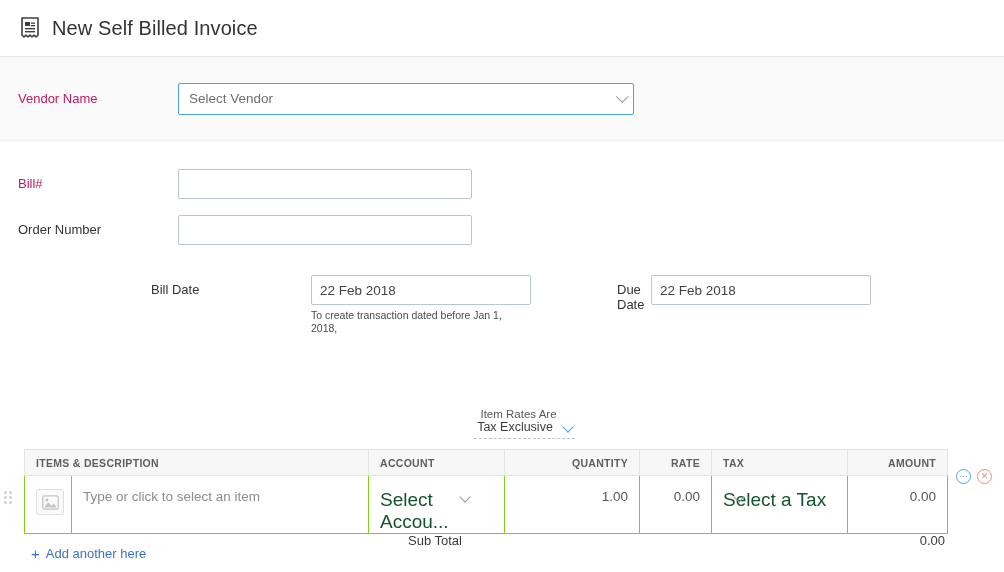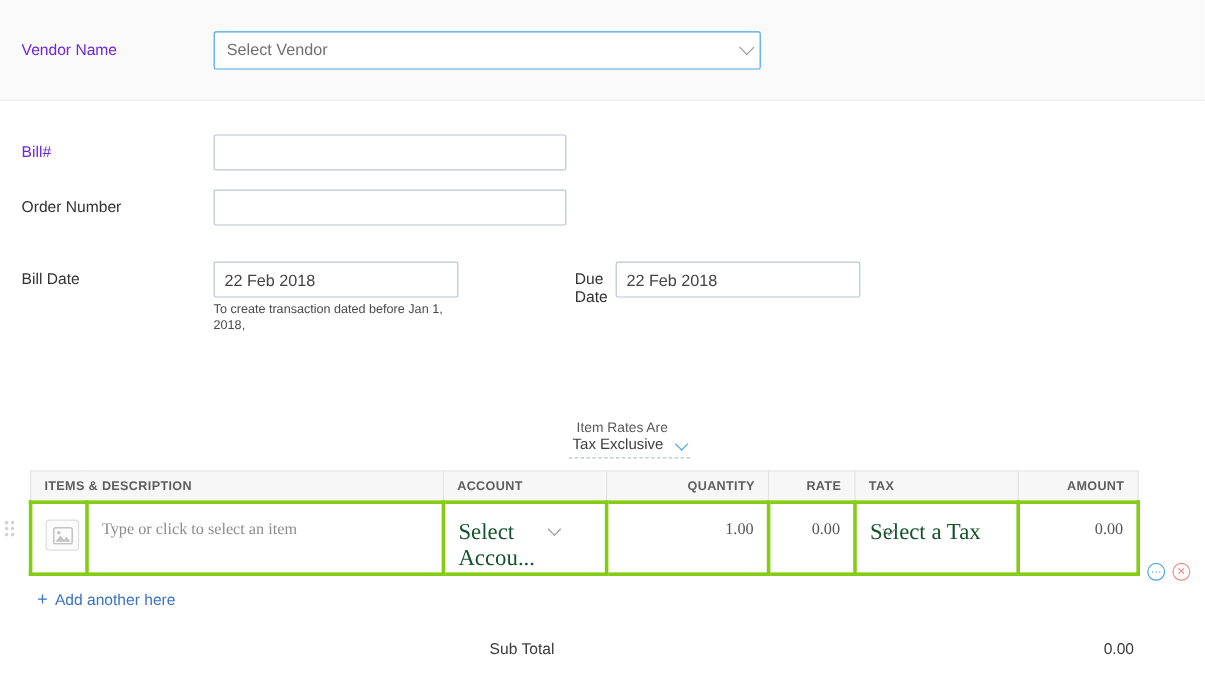--- a/index.html
+++ b/index.html
@@ -37,21 +37,21 @@
     display: flex;
     align-items: center;
     padding-left: 18px;
   }
   .label {
     font-size: 13px;
     color: #323232;
     width: 160px;
     flex: 0 0 160px;
   }
-  .label.req { color: #6d28d9; }
+  .label.req { color: #be185d; }
 
   .select-box {
     width: 456px;
     height: 32px;
     background: #fff;
     border: 1px solid #4ca3e8;
     border-radius: 2px;
     display: flex;
     align-items: center;
     padding: 0 10px;
@@ -68,35 +68,35 @@
     transform-origin: center;
     rotate: 45deg;
     margin-top: -3px;
   }
 
   
   .form-area { padding: 0 0 0 18px; }
   .row { display: flex; align-items: flex-start; }
   .row-billno  { margin-top: 28px; }
   .row-order   { margin-top: 16px; }
-  .row-dates   { margin-top: 30px; }
+  .row-dates   { margin-top: 30px; justify-content: center; }
 
   .text-input {
     width: 294px;
     height: 30px;
     border: 1px solid #b9c6cf;
     border-radius: 2px;
     background: #fff;
     font-size: 13.5px;
     color: #444;
     padding: 0 8px;
     font-family: "Liberation Sans", sans-serif;
     outline: none;
   }
-  .date-input { width: 204px; }
+  .date-input { width: 220px; }
   .row .label { padding-top: 7px; }
 
   .date-col { position: relative; }
   .hint {
     margin-top: 4px;
     font-size: 10.5px;
     color: #4a4a4a;
     line-height: 13px;
     width: 215px;
   }
@@ -162,28 +162,27 @@
     font-size: 10.5px;
     font-weight: 700;
     color: #5e5e5e;
     letter-spacing: .3px;
     height: 26px;
     padding: 0 11px;
     text-align: left;
   }
   table.items th.num, table.items td.num { text-align: right; }
   table.items td {
-    border: 3px solid #84cc16;
+    border: 1px solid #84cc16;
     height: 54px;
     vertical-align: top;
     padding: 13px 11px 0 11px;
     font-size: 13.5px;
     color: #555;
     background: #fff;
-    font-family: Liberation Serif, serif;
   }
   td.amount-cell { background: #f7f7f7; color:#444; }
   td.thumb-cell { padding: 9px 0 0 9px; width: 47px; border-right: 1px solid #e3e3e3; }
 
   .thumb {
     width: 28px; height: 26px;
     border: 1px solid #dedede;
     border-radius: 3px;
     background: #fbfbfb;
     display: flex; align-items: center; justify-content: center;
@@ -232,20 +231,33 @@
     color: #3a3a3a;
   }
   .subtotal-label { position: absolute; left: 408px; }
   .subtotal-value { position: absolute; left: 880px; width: 65px; text-align: right; }
 </style>
 </head>
 <body>
 
 <div class="page">
 
+  <div class="header">
+    <span class="header-icon">
+      <svg width="20" height="22" viewBox="0 0 20 22">
+        <path d="M2 1 H18 V18 L16 20 L14 18 L12 20 L10 18 L8 20 L6 18 L4 20 L2 18 Z" fill="none" stroke="#3f3f3f" stroke-width="1.6" stroke-linejoin="round"></path>
+        <rect x="5" y="5" width="5" height="4" fill="#3f3f3f"></rect>
+        <rect x="11" y="5.5" width="4" height="1.3" fill="#3f3f3f"></rect>
+        <rect x="11" y="8" width="4" height="1.3" fill="#3f3f3f"></rect>
+        <rect x="5" y="11" width="10" height="1.4" fill="#3f3f3f"></rect>
+        <rect x="5" y="14" width="10" height="1.4" fill="#3f3f3f"></rect>
+      </svg>
+    </span>
+    <span class="header-title">New Self Billed Invoice</span>
+  </div>
 
   <div class="vendor-band">
     <span class="label req">Vendor Name</span>
     <div class="select-box">
       <span class="ph">Select Vendor</span>
       <span class="chev"></span>
     </div>
   </div>
 
   <div class="form-area">

